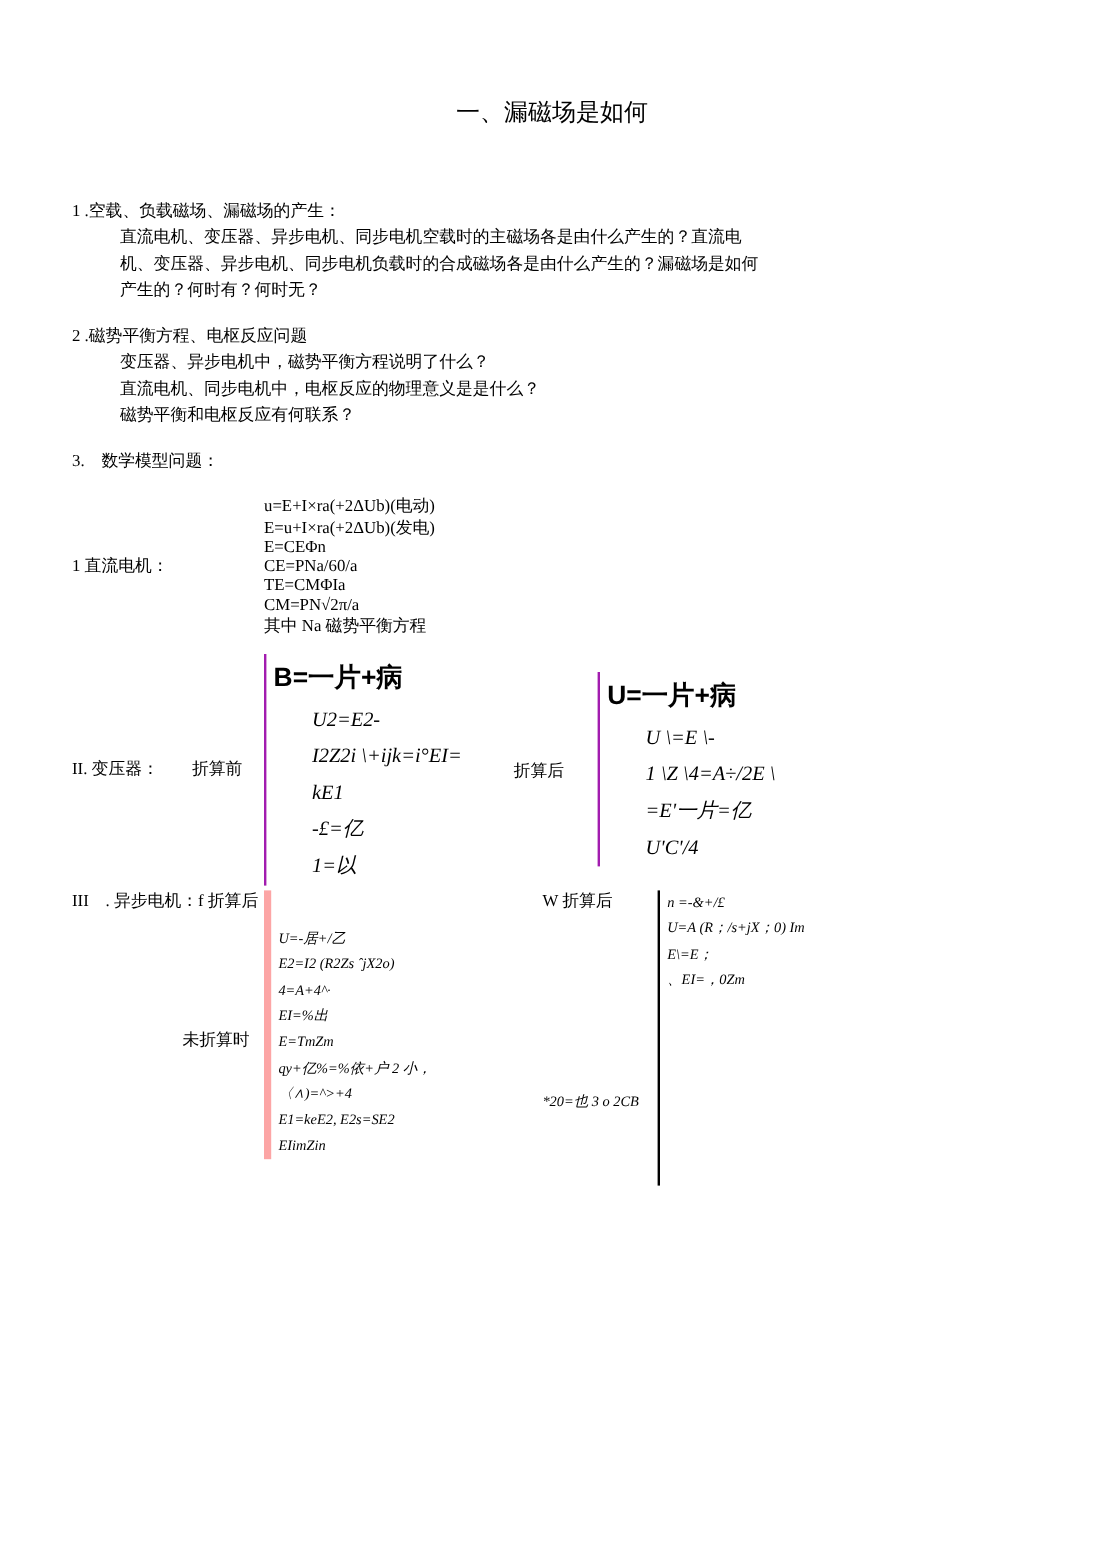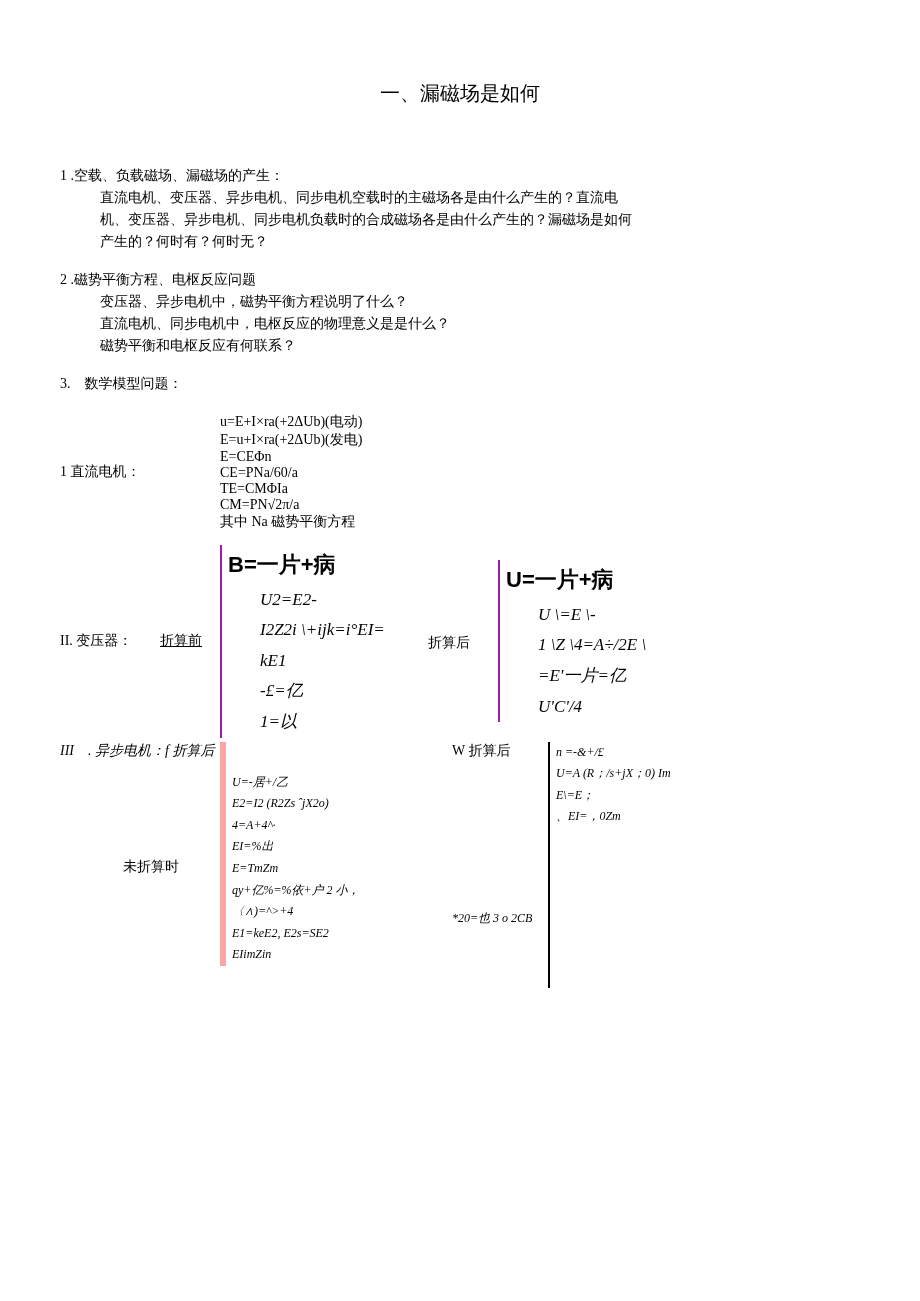--- a/index.html
+++ b/index.html
@@ -29,21 +29,21 @@
   .eq-group {
     border-left: 2px solid #a21caf;
     padding-left: 6px;
     line-height: 1.8;
   }
   .eq-big { font-size: 22px; font-family: Arial, sans-serif; font-weight: bold; }
   .eq-it { font-style: italic; font-family: "Times New Roman", serif; font-size: 17px; margin-left: 32px; }
   .eq-sm { font-style: italic; font-family: "Times New Roman", serif; font-size: 12px; }
   .mid-label { width: 70px; flex: 0 0 auto; padding-top: 4px; }
   .async-row { display: flex; align-items: flex-start; }
-  .async-left { width: 160px; flex: 0 0 auto; font-style: italic; }
+  .async-left { width: 160px; flex: 0 0 auto; }
   .async-eq-left { border-left: 6px solid #fca5a5; padding-left: 6px; width: 220px; line-height: 1.8; }
   .async-mid { width: 90px; flex: 0 0 auto; text-align: left; padding-right: 6px; }
   .async-eq-right { border-left: 2px solid #000; padding-left: 6px; line-height: 1.8; }
 </style>
 </head>
 <body>
 
 <div class="page">
 
   <div class="title">一、漏磁场是如何</div>
@@ -76,21 +76,21 @@
       <div>TE=CMΦIa</div>
       <div>CM=PN√2π/a</div>
       <div>其中 Na 磁势平衡方程</div>
     </div>
   </div>
 
   <div style="height:14px;"></div>
 
   <div class="row">
     <div style="width:100px;flex:0 0 auto;">II. 变压器：</div>
-    <div style="width:60px;flex:0 0 auto;text-decoration:underline;">折算前</div>
+    <div style="width:60px;flex:0 0 auto;">折算前</div>
     <div class="eq-group" style="width:200px;">
       <div class="eq-big">B=一片+病</div>
       <div class="eq-it">U2=E2-</div>
       <div class="eq-it">I2Z2i \+ijk=i°EI=</div>
       <div class="eq-it">kE1</div>
       <div class="eq-it">-£=亿</div>
       <div class="eq-it">1=以</div>
     </div>
     <div class="mid-label">折算后</div>
     <div class="eq-group">
@@ -124,16 +124,16 @@
     <div class="async-eq-right">
       <div class="eq-sm">n =-&amp;+/£</div>
       <div class="eq-sm">U=A (R；/s+jX；0) Im</div>
       <div class="eq-sm">E\=E；</div>
       <div class="eq-sm">、EI=，0Zm</div>
       <div style="height:160px;"></div>
     </div>
   </div>
 
   <div style="position:relative;">
-    <div style="position:absolute; left:63px; top:-130px;">未折算时</div>
+    <div style="position:absolute; left:92px; top:-130px;">未折算时</div>
   </div>
 
 </div>
 
 </body></html>

